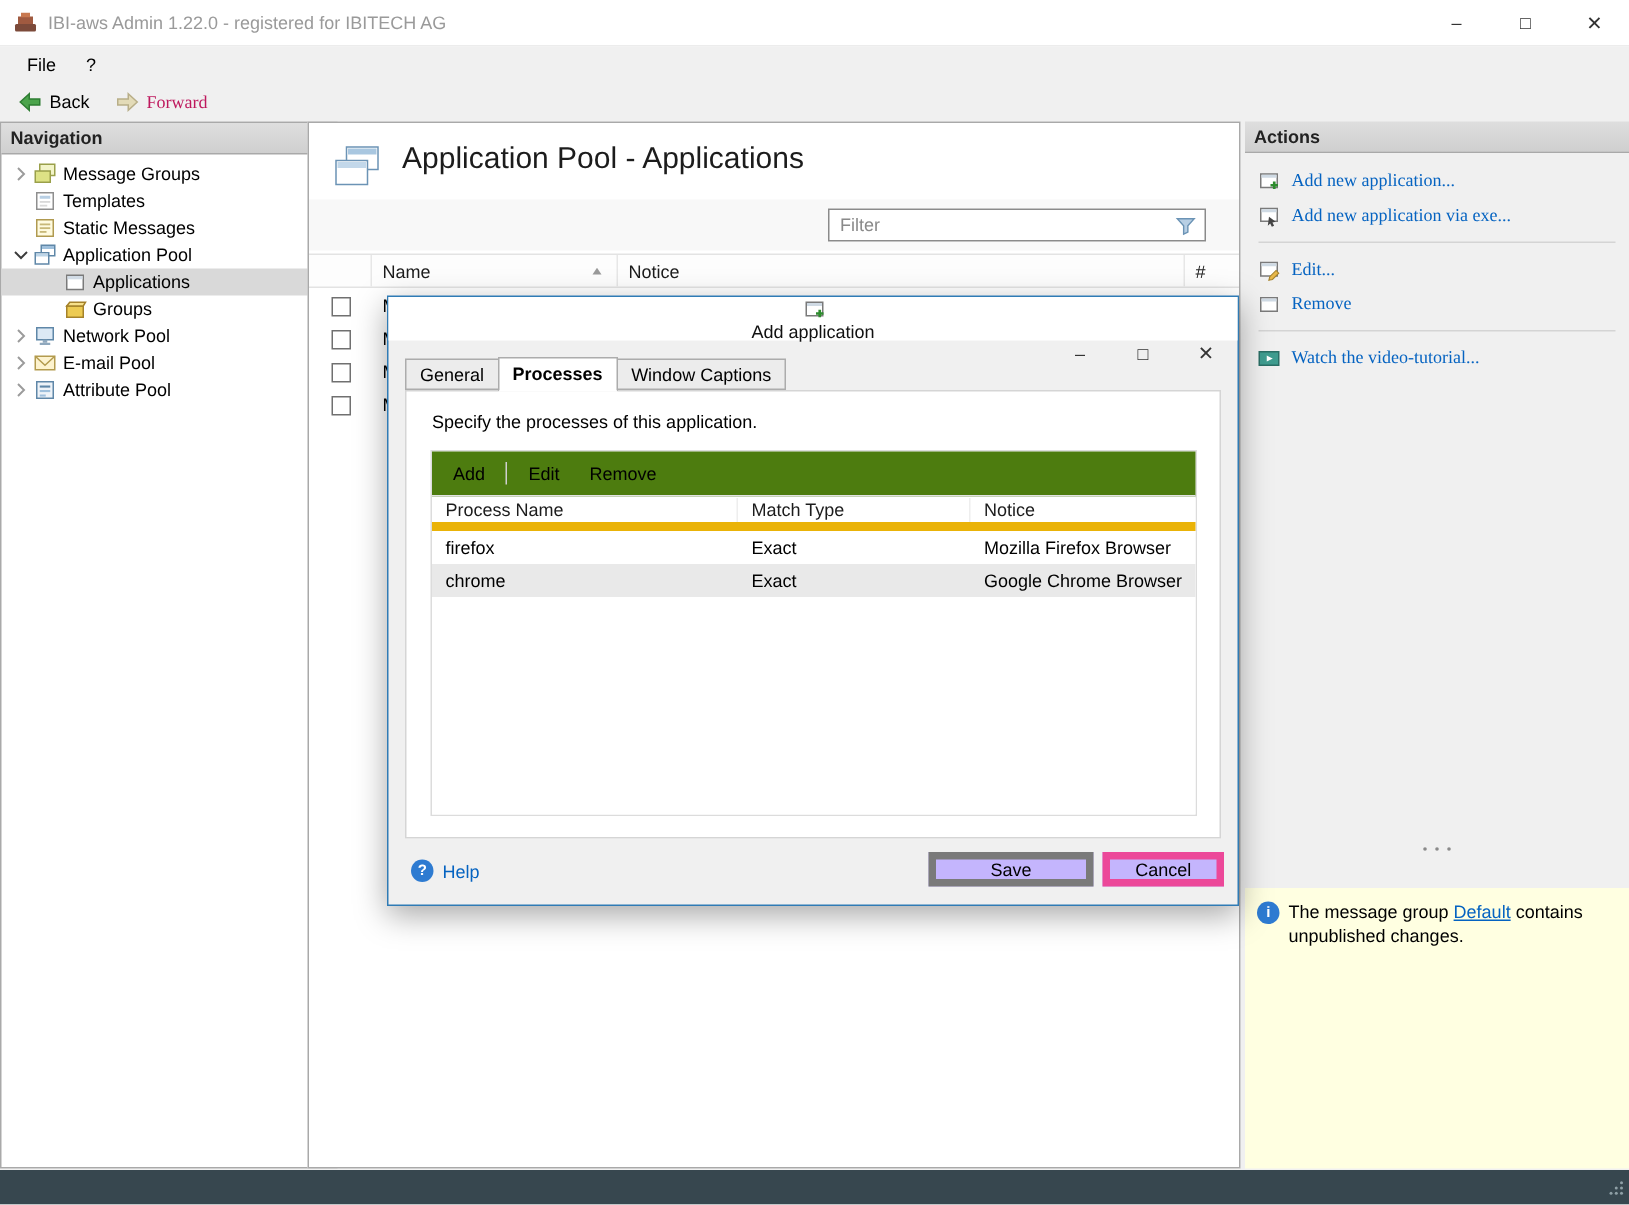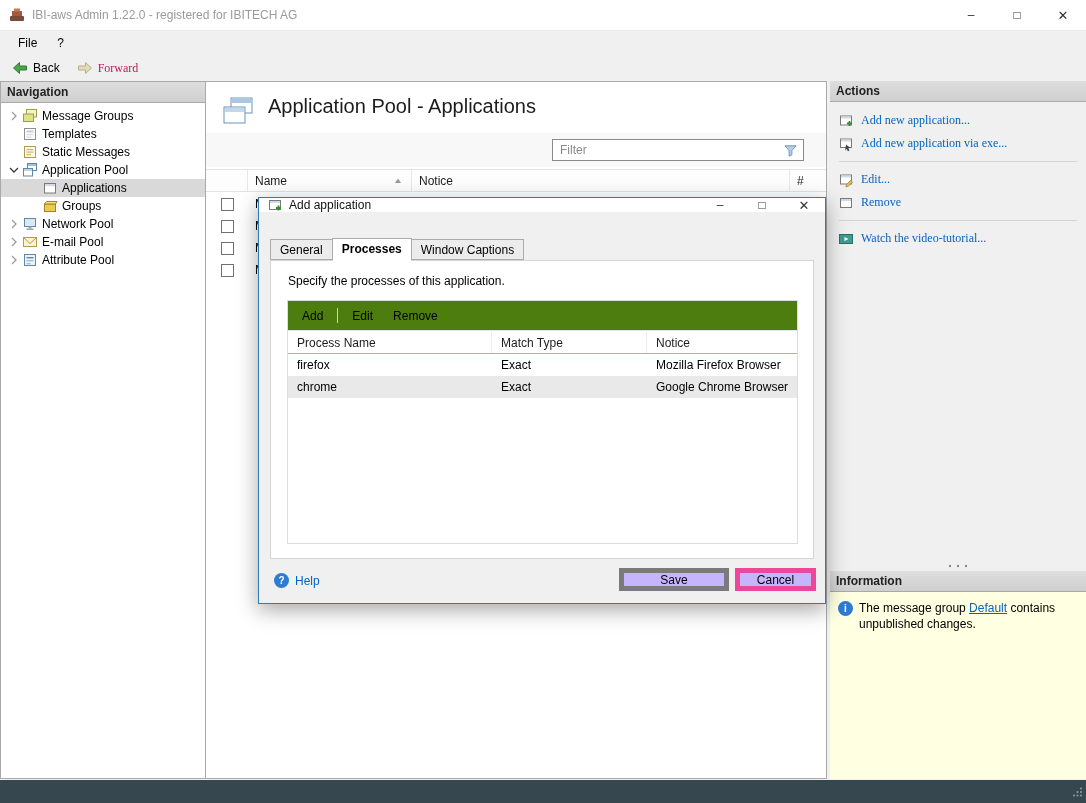--- a/index.html
+++ b/index.html
@@ -108,21 +108,21 @@
 
   
   .statusbar { position:absolute; left:0; bottom:0; width:100%; height:23px; background:#37474f; }
   .grip { position:absolute; right:3px; bottom:2px; }
 
   
   .dialog {
     position:absolute; left:258px; top:197px; width:568px; height:407px;
     background:#f0f0f0; border:1px solid #2f7bb5; box-shadow:0 6px 20px rgba(0,0,0,.35);
   }
-  .dialog-titlebar { height:14px; background:#fff; display:flex; align-items:center; }
+  .dialog-titlebar { height:29px; background:#fff; display:flex; align-items:center;flex-direction:column; }
   .dialog-titlebar .icon { margin:0 6px 0 8px; }
   .dialog-titlebar .dtitle { font-size:12px; color:#111; }
   .dialog-titlebar .win-btn { width:42px; }
   .tabs { position:absolute; left:11px; top:40px; display:flex; z-index:3; }
   .tab {
     padding:3px 9px 4px; border:1px solid #acacac; background:#ececec;
     margin-right:-1px; margin-top:1px; height:21px;
   }
   .tab.active {
     background:#fff; border-bottom:1px solid #fff; margin-top:0; height:23px;
@@ -134,21 +134,21 @@
   }
   .page-desc { position:absolute; top:13px; left:17px; }
   .proc-block { position:absolute; left:16px; right:15px; top:39px; bottom:14px; border:1px solid #dcdcdc; }
   .proc-toolbar {
     height:30px; background:#4d7c0f; border-bottom:1px solid #e3e3e3;
     display:flex; align-items:center; padding-left:5px; gap:2px;
   }
   .proc-btn { padding:4px 9px; }
   .proc-sep { width:1px; height:15px; background:#cfcfcf; margin:0 3px; }
   .proc-table { position:absolute; top:31px; left:0; right:0; bottom:0; background:#fff; }
-  .proc-header { display:flex; height:22px; align-items:center; border-bottom:1px solid #eab308; color:#1c1c1c; }
+  .proc-header { display:flex; height:22px; align-items:center; border-bottom:6px solid #eab308; color:#1c1c1c; }
   .pcol-name   { width:204px; padding-left:9px; height:100%; display:flex; align-items:center; border-right:1px solid #eee; }
   .pcol-match  { width:155px; padding-left:9px; height:100%; display:flex; align-items:center; border-right:1px solid #eee; }
   .pcol-notice { flex:1; padding-left:9px; height:100%; display:flex; align-items:center; }
   .proc-row { display:flex; height:22px; align-items:center; }
   .proc-row .pcol-name, .proc-row .pcol-match { border-right:none; }
   .proc-row.selected { background:#e9e9e9; }
   .dialog-help { position:absolute; left:15px; bottom:15px; display:flex; align-items:center; gap:6px; color:#0563c1; }
   .btn {
     position:absolute; bottom:12px; height:23px; background:#c4b5fd;
     border:5px solid #ec4899; font:12px "Liberation Sans", sans-serif;
@@ -463,21 +463,20 @@
   </div>
 
   <div class="splitter-grip">
     <svg width="22" height="4" viewBox="0 0 22 4">
         <circle cx="3" cy="2" r="1.2" fill="#8a8a8a"></circle>
         <circle cx="11" cy="2" r="1.2" fill="#8a8a8a"></circle>
         <circle cx="19" cy="2" r="1.2" fill="#8a8a8a"></circle>
       </svg>
   </div>
 
-  <div class="panel-header info-header">Information</div>
   <div class="info-body">
     <span class="round-icon">i</span>
     <span class="info-text"><span>The message group </span><span class="link">Default</span><span> contains unpublished changes.</span></span>
   </div>
 </div>
 
 <div class="statusbar">
   <span class="grip">
     <svg width="12" height="12" viewBox="0 0 12 12">
         <circle cx="10" cy="2.5" r="1" fill="#8fa0a6"></circle>

